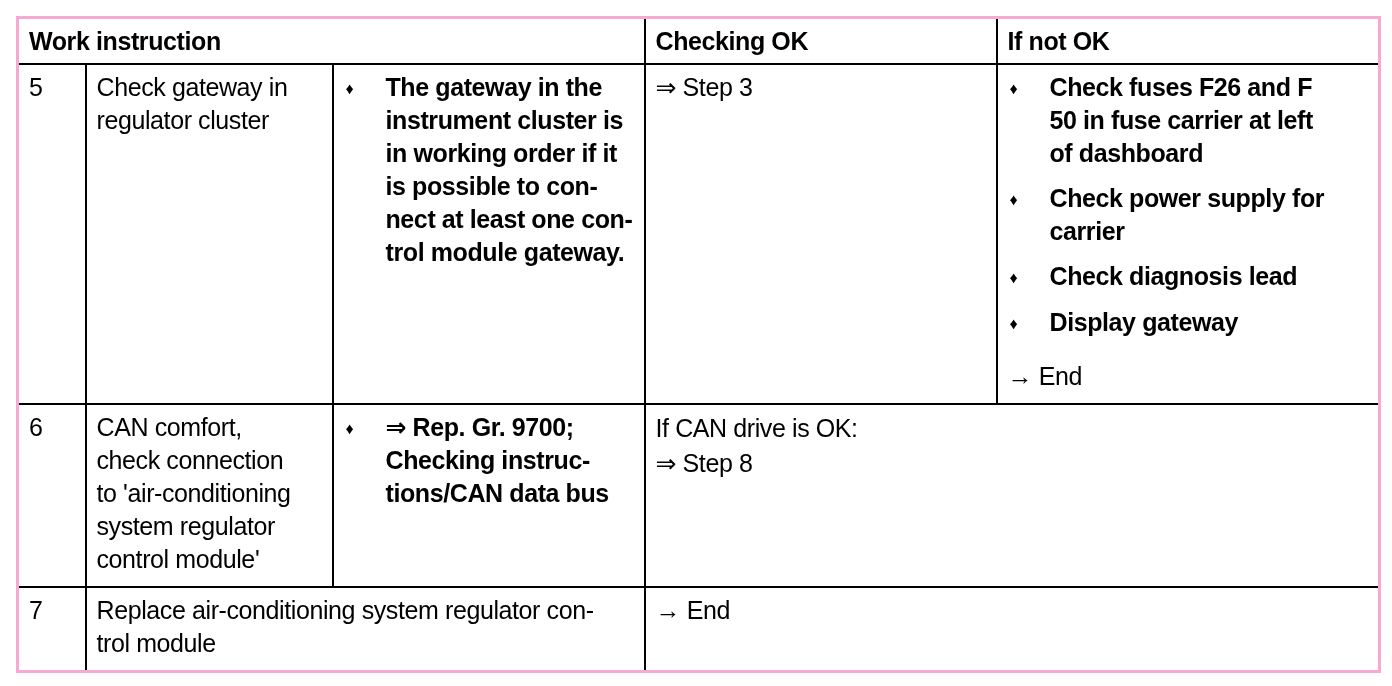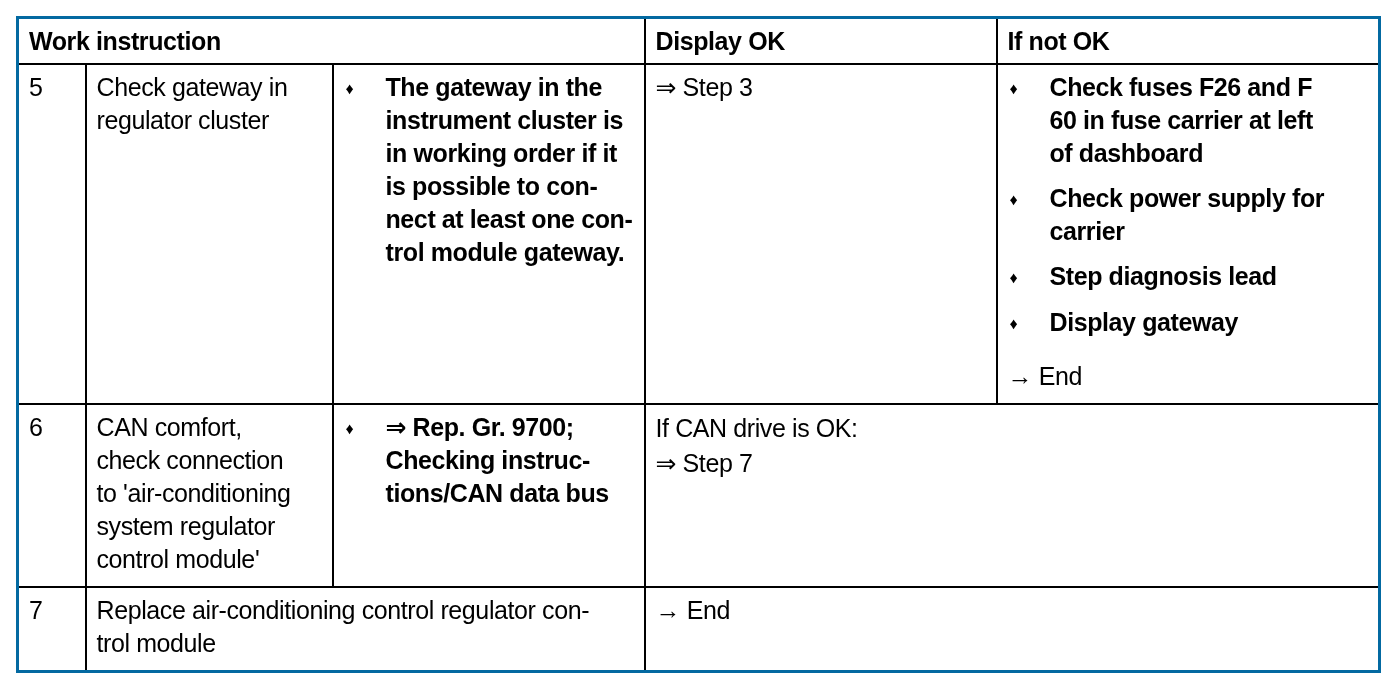--- a/index.html
+++ b/index.html
@@ -12,21 +12,21 @@
     color: #000000;
     overflow: hidden;
   }
   .doc-table {
     position: absolute;
     left: 16px;
     top: 16px;
     border-collapse: collapse;
     table-layout: fixed;
     width: 1362px;
-    border: 3px solid #0369a1;
+    border: 3px solid #f9a8d4;
   }
   .doc-table td {
     border: 2px solid #000;
     vertical-align: top;
     padding: 6px 10px 4px 10px;
     font-size: 25px;
     line-height: 33px;
     letter-spacing: -0.4px;
     overflow: hidden;
   }
@@ -68,21 +68,21 @@
     <col style="width:352px">
     <col style="width:383px">
   </colgroup>
 
   <tbody>
       <tr class="hdr-row">
     <td class="hdr" colspan="3">
       <span class="txt">Work instruction</span>
     </td>
     <td class="hdr">
-      <span class="txt">Display OK</span>
+      <span class="txt">Checking OK</span>
     </td>
     <td class="hdr">
       <span class="txt">If not OK</span>
     </td>
   </tr>
 
   <tr class="row-5">
     <td class="stepcell">
       <span class="txt">5</span>
     </td>
@@ -101,31 +101,31 @@
 trol module gateway.</span>
       </div>
     </td>
     <td>
       <span class="txt">⇒ Step 3</span>
     </td>
     <td>
       <div class="li">
         <span class="bullet">♦</span>
         <span class="txt">Check fuses F26 and F
-60 in fuse carrier at left
+50 in fuse carrier at left
 of dashboard</span>
       </div>
       <div class="li">
         <span class="bullet">♦</span>
         <span class="txt">Check power supply for
 carrier</span>
       </div>
       <div class="li">
         <span class="bullet">♦</span>
-        <span class="txt">Step diagnosis lead</span>
+        <span class="txt">Check diagnosis lead</span>
       </div>
       <div class="li">
         <span class="bullet">♦</span>
         <span class="txt">Display gateway</span>
       </div>
       <div class="end-line">
         <span class="txt">→ End</span>
       </div>
     </td>
   </tr>
@@ -144,30 +144,30 @@
     <td>
       <div class="li">
         <span class="bullet">♦</span>
         <span class="txt">⇒ Rep. Gr. 9700;
 Checking instruc-
 tions/CAN data bus</span>
       </div>
     </td>
     <td class="result-cell" colspan="2">
       <span class="txt">If CAN drive is OK:
-⇒ Step 7</span>
+⇒ Step 8</span>
     </td>
   </tr>
 
   <tr class="row-7">
     <td class="stepcell">
       <span class="txt">7</span>
     </td>
     <td colspan="2">
-      <span class="txt">Replace air-conditioning control regulator con-
+      <span class="txt">Replace air-conditioning system regulator con-
 trol module</span>
     </td>
     <td colspan="2">
       <span class="txt">→ End</span>
     </td>
   </tr>
 </tbody>
   </table>
 
 </body></html>

